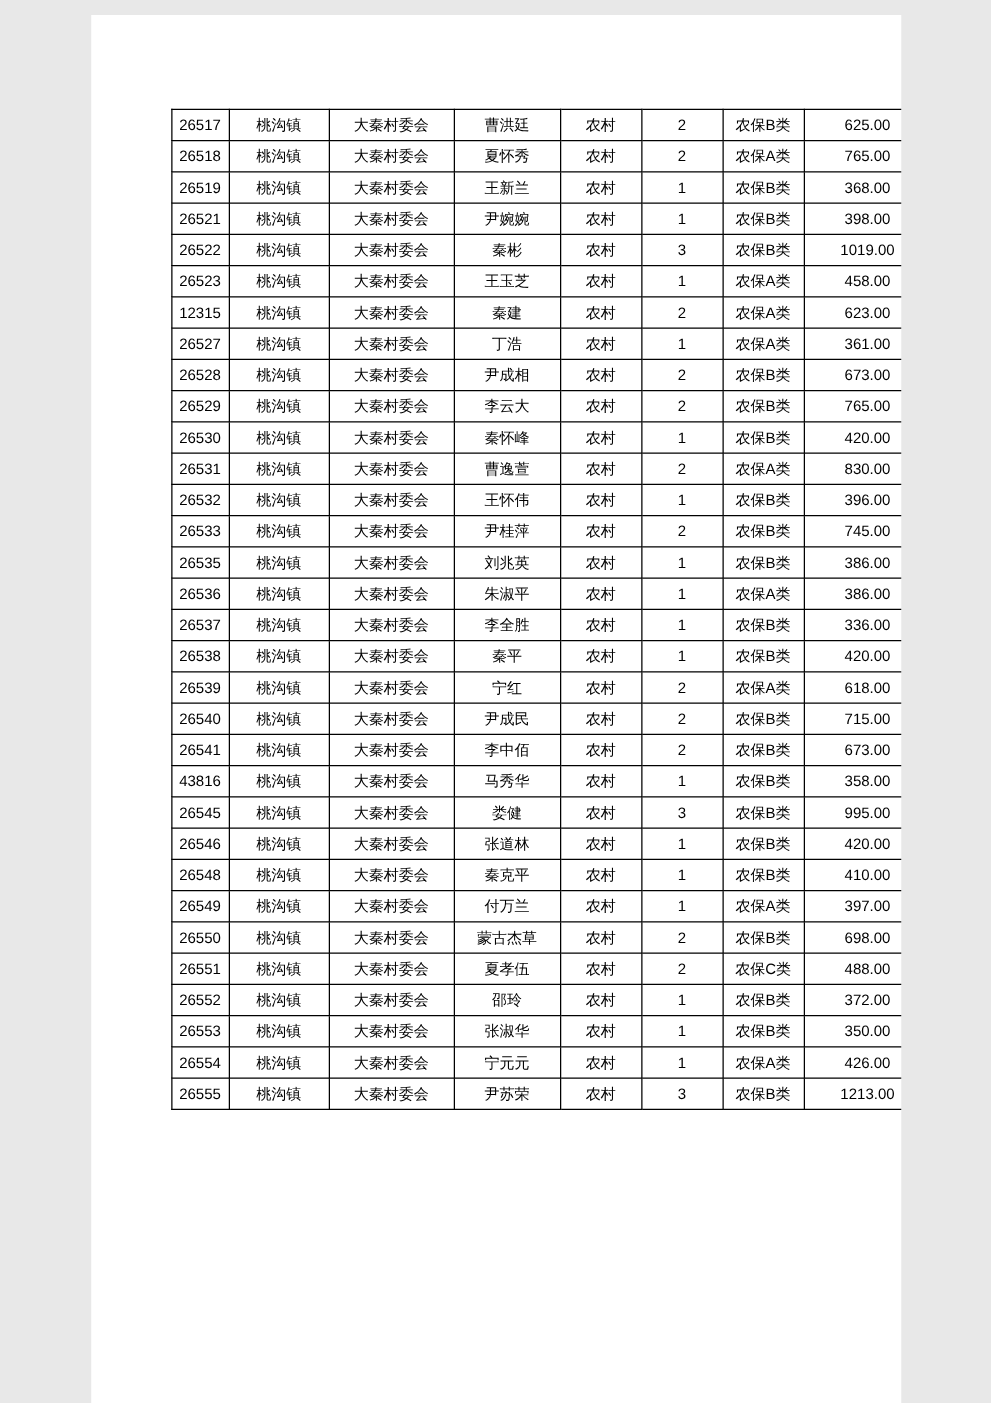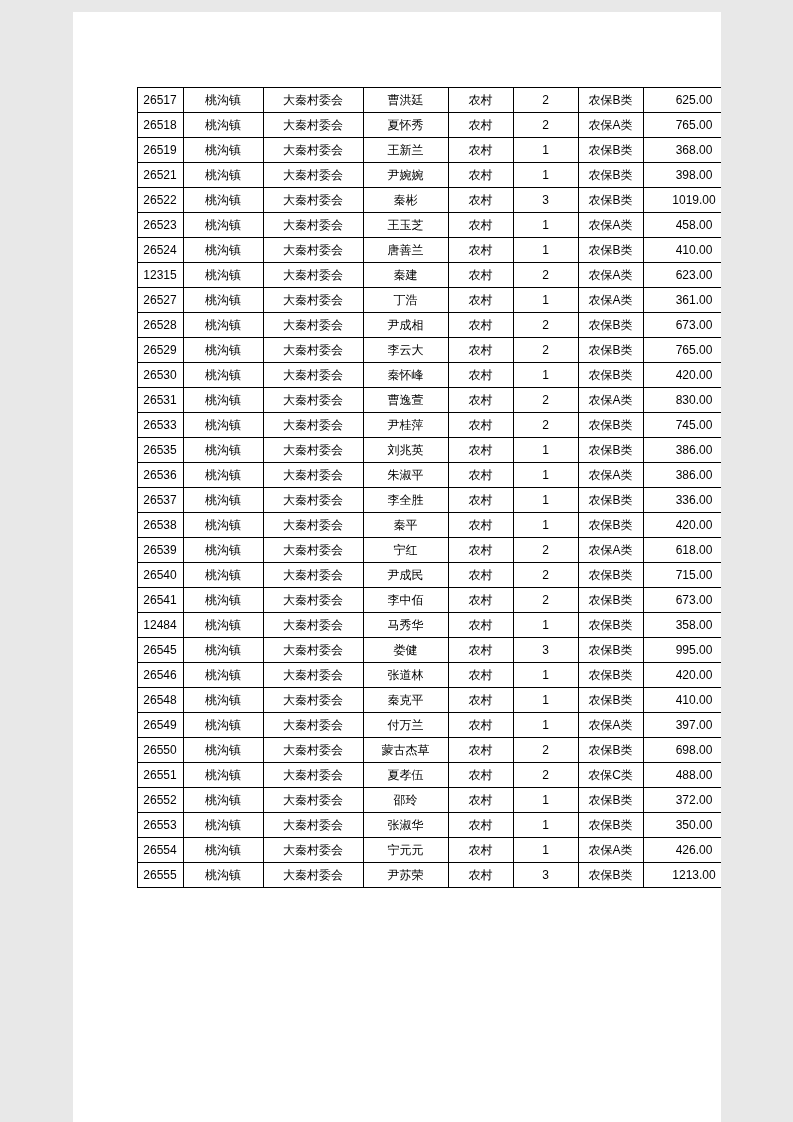--- a/index.html
+++ b/index.html
@@ -115,30 +115,20 @@
           <td>26523</td>
           <td>桃沟镇</td>
           <td>大秦村委会</td>
           <td>王玉芝</td>
           <td>农村</td>
           <td>1</td>
           <td>农保A类</td>
           <td>458.00</td>
         </tr>
         <tr>
-          <td>26524</td>
-          <td>桃沟镇</td>
-          <td>大秦村委会</td>
-          <td>唐善兰</td>
-          <td>农村</td>
-          <td>1</td>
-          <td>农保B类</td>
-          <td>410.00</td>
-        </tr>
-        <tr>
           <td>12315</td>
           <td>桃沟镇</td>
           <td>大秦村委会</td>
           <td>秦建</td>
           <td>农村</td>
           <td>2</td>
           <td>农保A类</td>
           <td>623.00</td>
         </tr>
         <tr>
@@ -185,20 +175,30 @@
           <td>26531</td>
           <td>桃沟镇</td>
           <td>大秦村委会</td>
           <td>曹逸萱</td>
           <td>农村</td>
           <td>2</td>
           <td>农保A类</td>
           <td>830.00</td>
         </tr>
         <tr>
+          <td>26532</td>
+          <td>桃沟镇</td>
+          <td>大秦村委会</td>
+          <td>王怀伟</td>
+          <td>农村</td>
+          <td>1</td>
+          <td>农保B类</td>
+          <td>396.00</td>
+        </tr>
+        <tr>
           <td>26533</td>
           <td>桃沟镇</td>
           <td>大秦村委会</td>
           <td>尹桂萍</td>
           <td>农村</td>
           <td>2</td>
           <td>农保B类</td>
           <td>745.00</td>
         </tr>
         <tr>
@@ -265,21 +265,21 @@
           <td>26541</td>
           <td>桃沟镇</td>
           <td>大秦村委会</td>
           <td>李中佰</td>
           <td>农村</td>
           <td>2</td>
           <td>农保B类</td>
           <td>673.00</td>
         </tr>
         <tr>
-          <td>12484</td>
+          <td>43816</td>
           <td>桃沟镇</td>
           <td>大秦村委会</td>
           <td>马秀华</td>
           <td>农村</td>
           <td>1</td>
           <td>农保B类</td>
           <td>358.00</td>
         </tr>
         <tr>
           <td>26545</td>

